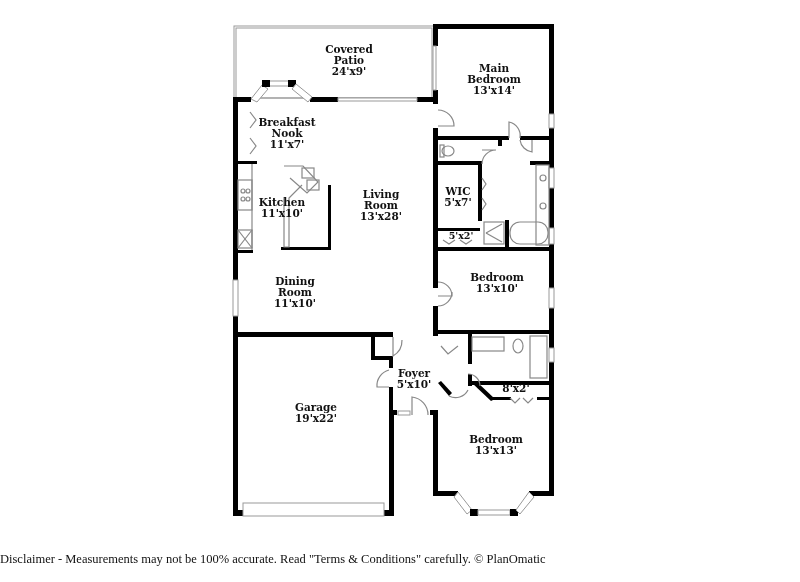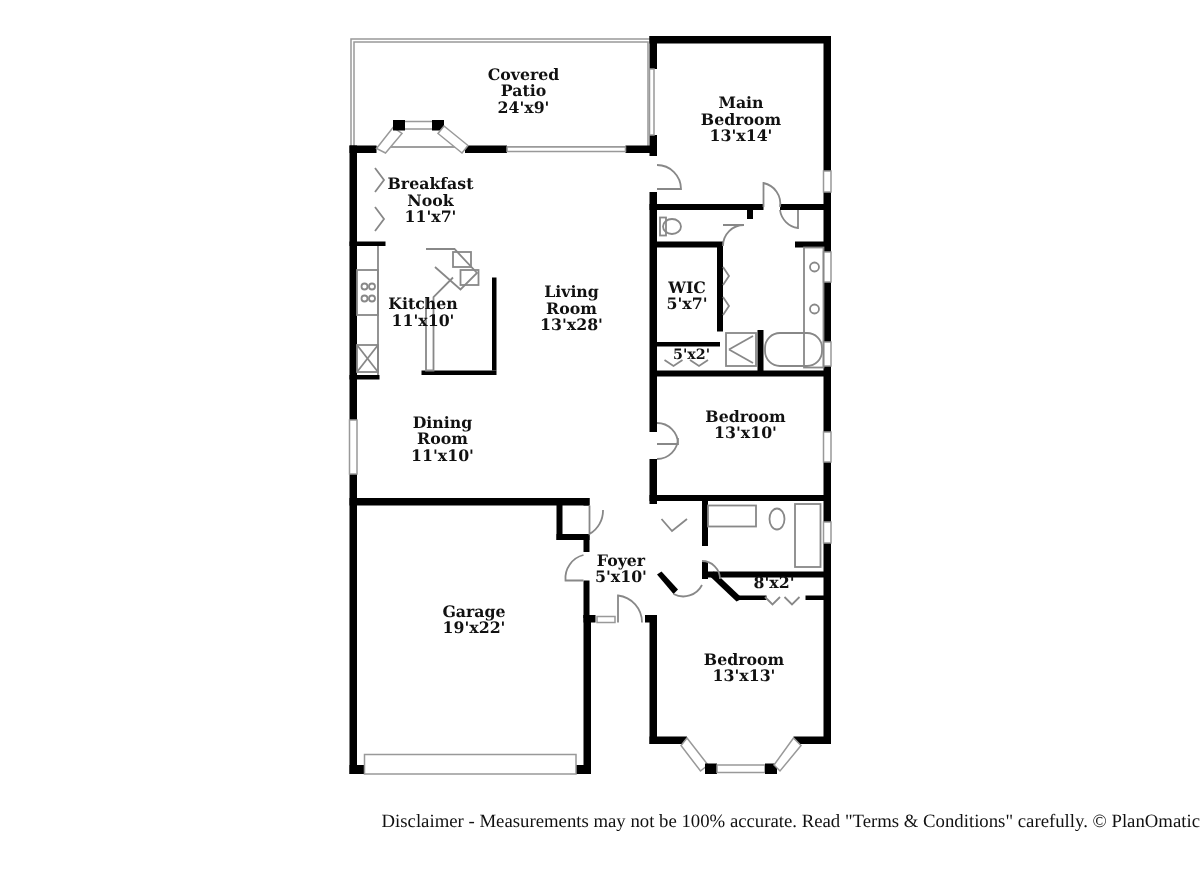--- a/index.html
+++ b/index.html
@@ -5,21 +5,21 @@
   html, body { margin: 0; padding: 0; background: #ffffff; }
   body { width: 800px; height: 582px; position: relative; overflow: hidden; font-family: "DejaVu Serif", serif; }
   #plan { position: absolute; left: 0; top: 0; width: 800px; height: 582px; }
   .wall { fill: #000; }
   .thin { stroke: #999; stroke-width: 1; fill: none; }
   .thin2 { stroke: #888; stroke-width: 1.2; fill: none; }
   .win { fill: #fff; stroke: #999; stroke-width: 1; }
   .lbl { font-family: "DejaVu Serif", serif; font-weight: bold; font-size: 10.5px; fill: #111; text-anchor: middle; }
   .dim { font-family: "DejaVu Serif", serif; font-weight: bold; font-size: 10.5px; fill: #111; text-anchor: middle; }
   .small { font-size: 9.5px; }
-  .disclaimer { position: absolute; left: 0; width: 800px; top: 540px; text-align: right;
+  .disclaimer { position: absolute; left: 0; width: 800px; top: 552px; text-align: left;
                 font-family: "Liberation Serif", serif; font-size: 12.5px; color: #111; }
 </style>
 </head>
 <body>
 
 <svg id="plan" viewBox="0 0 800 582" xmlns="http://www.w3.org/2000/svg">
 
   <g>
     <rect x="234" y="26" width="200" height="72" class="thin"></rect>
     <rect x="236" y="28" width="196" height="70" class="thin" stroke="#bbb"></rect>

